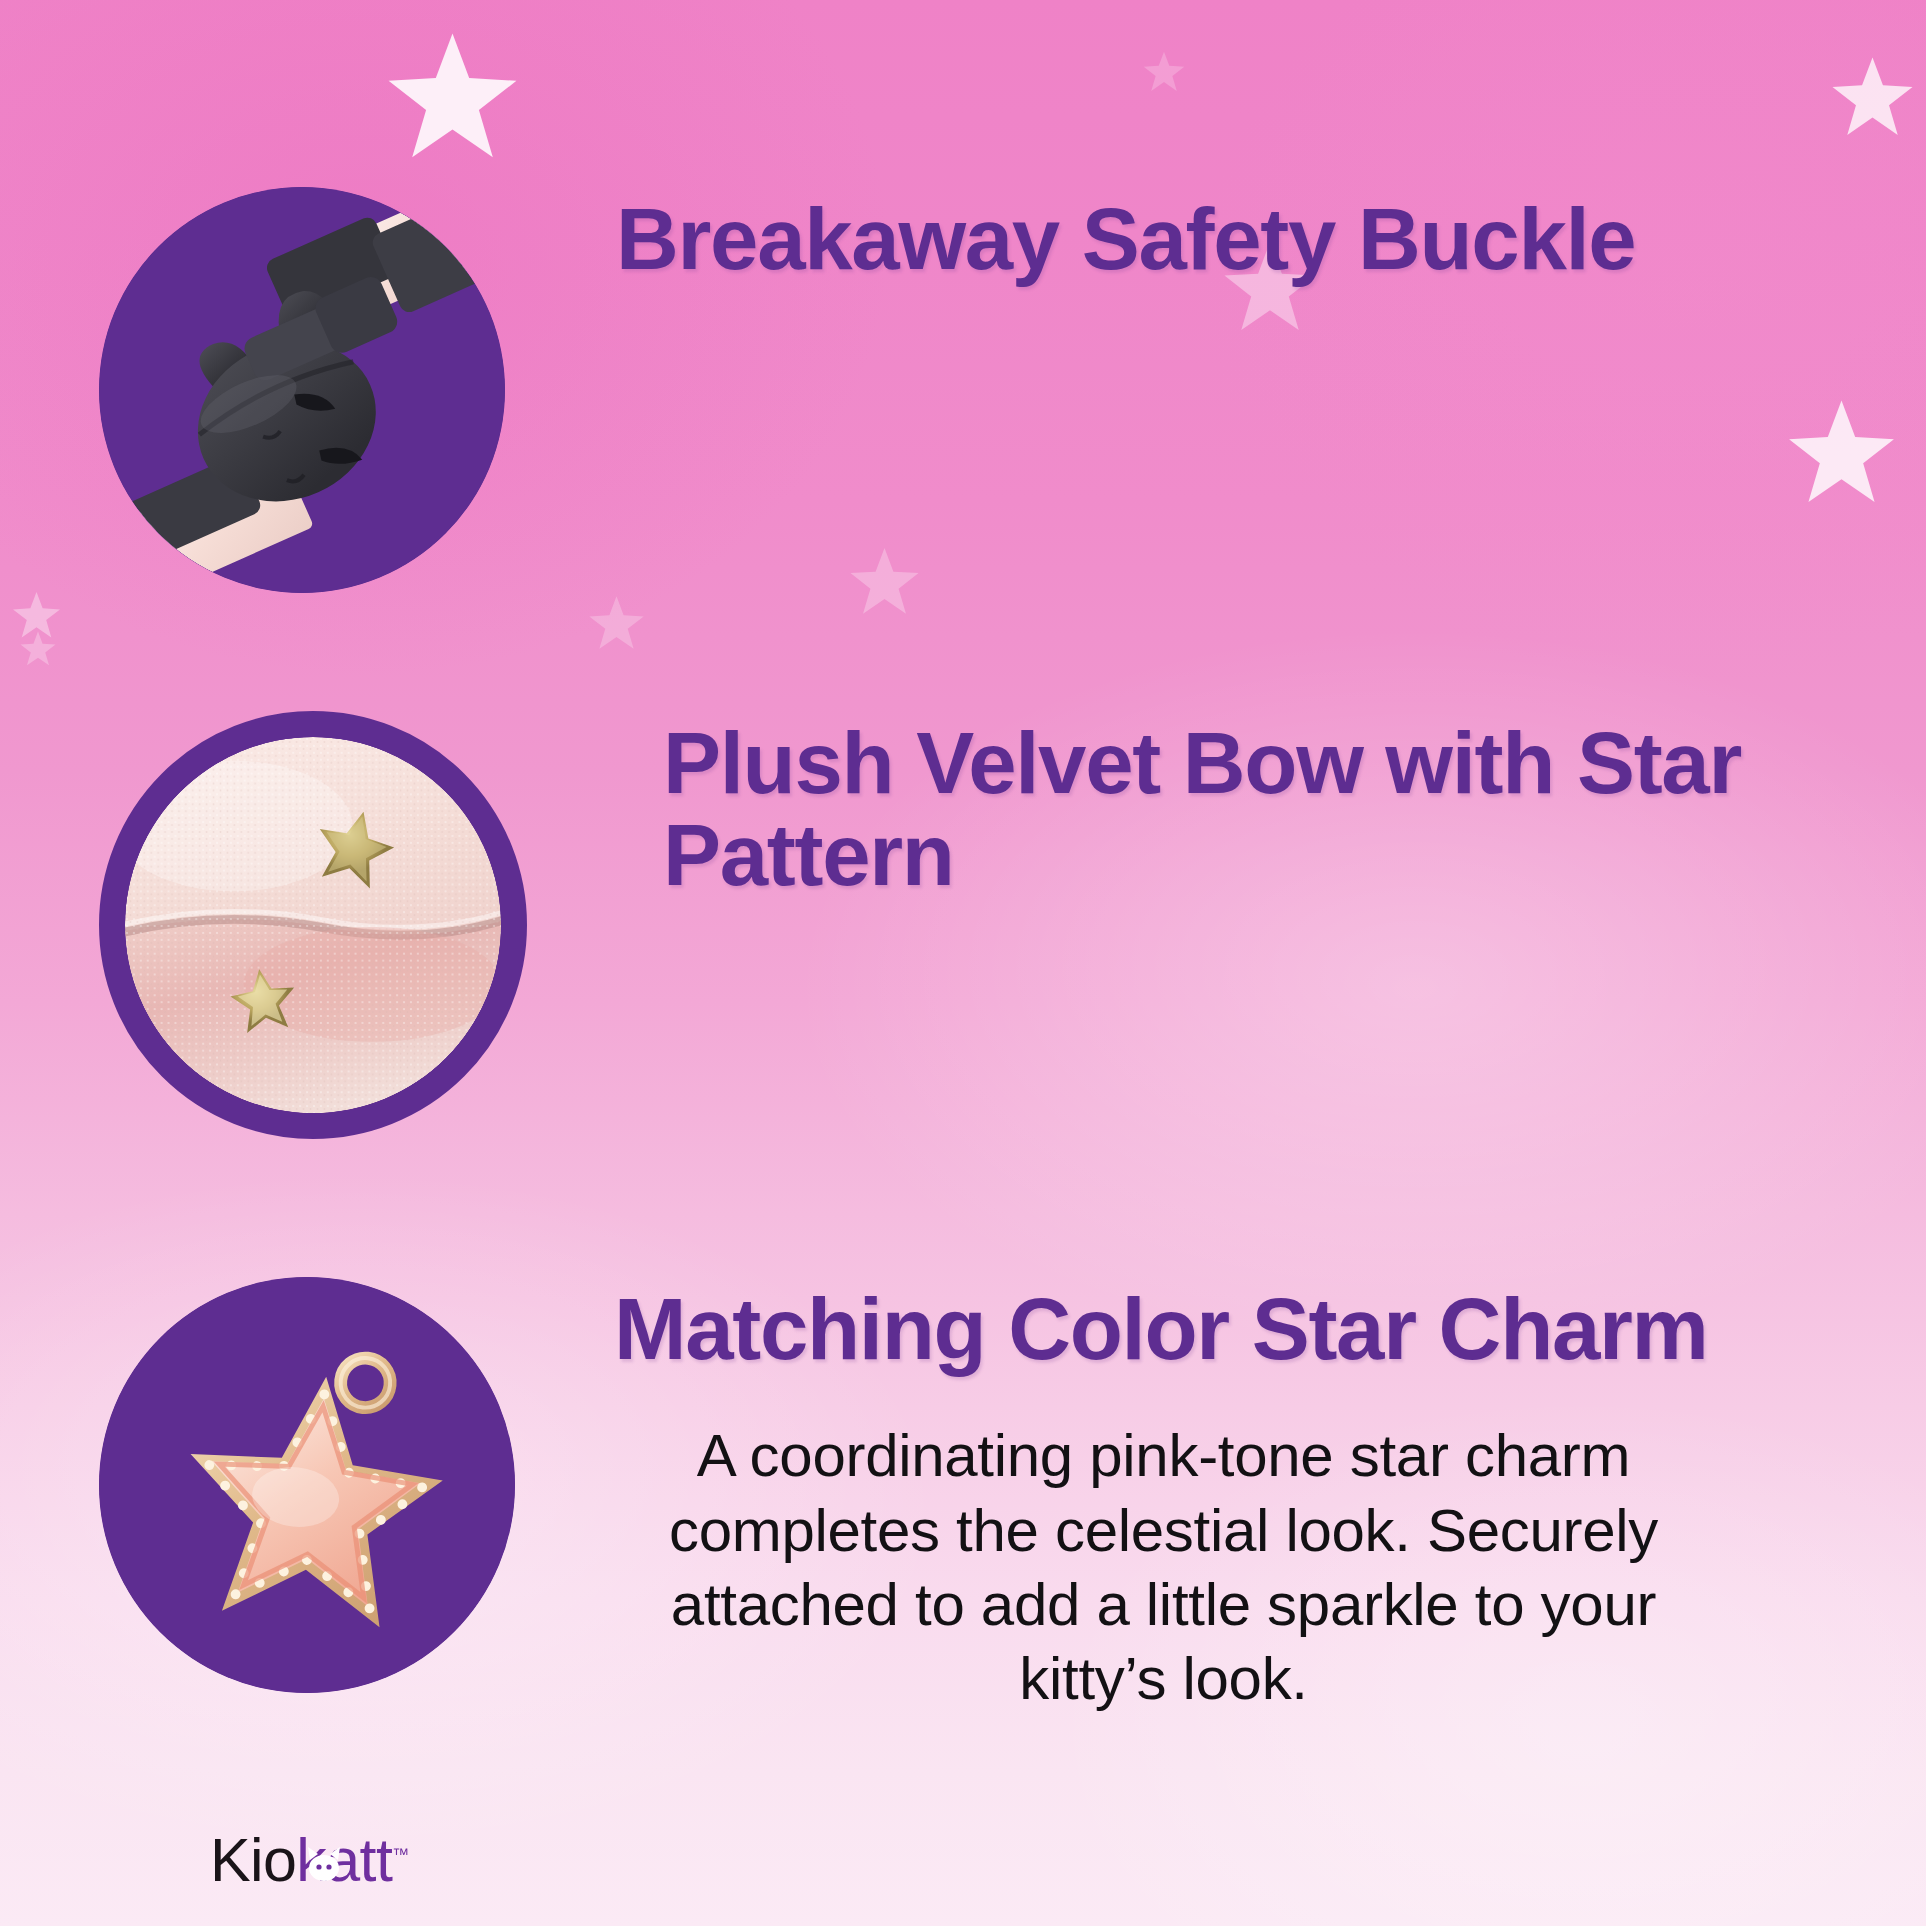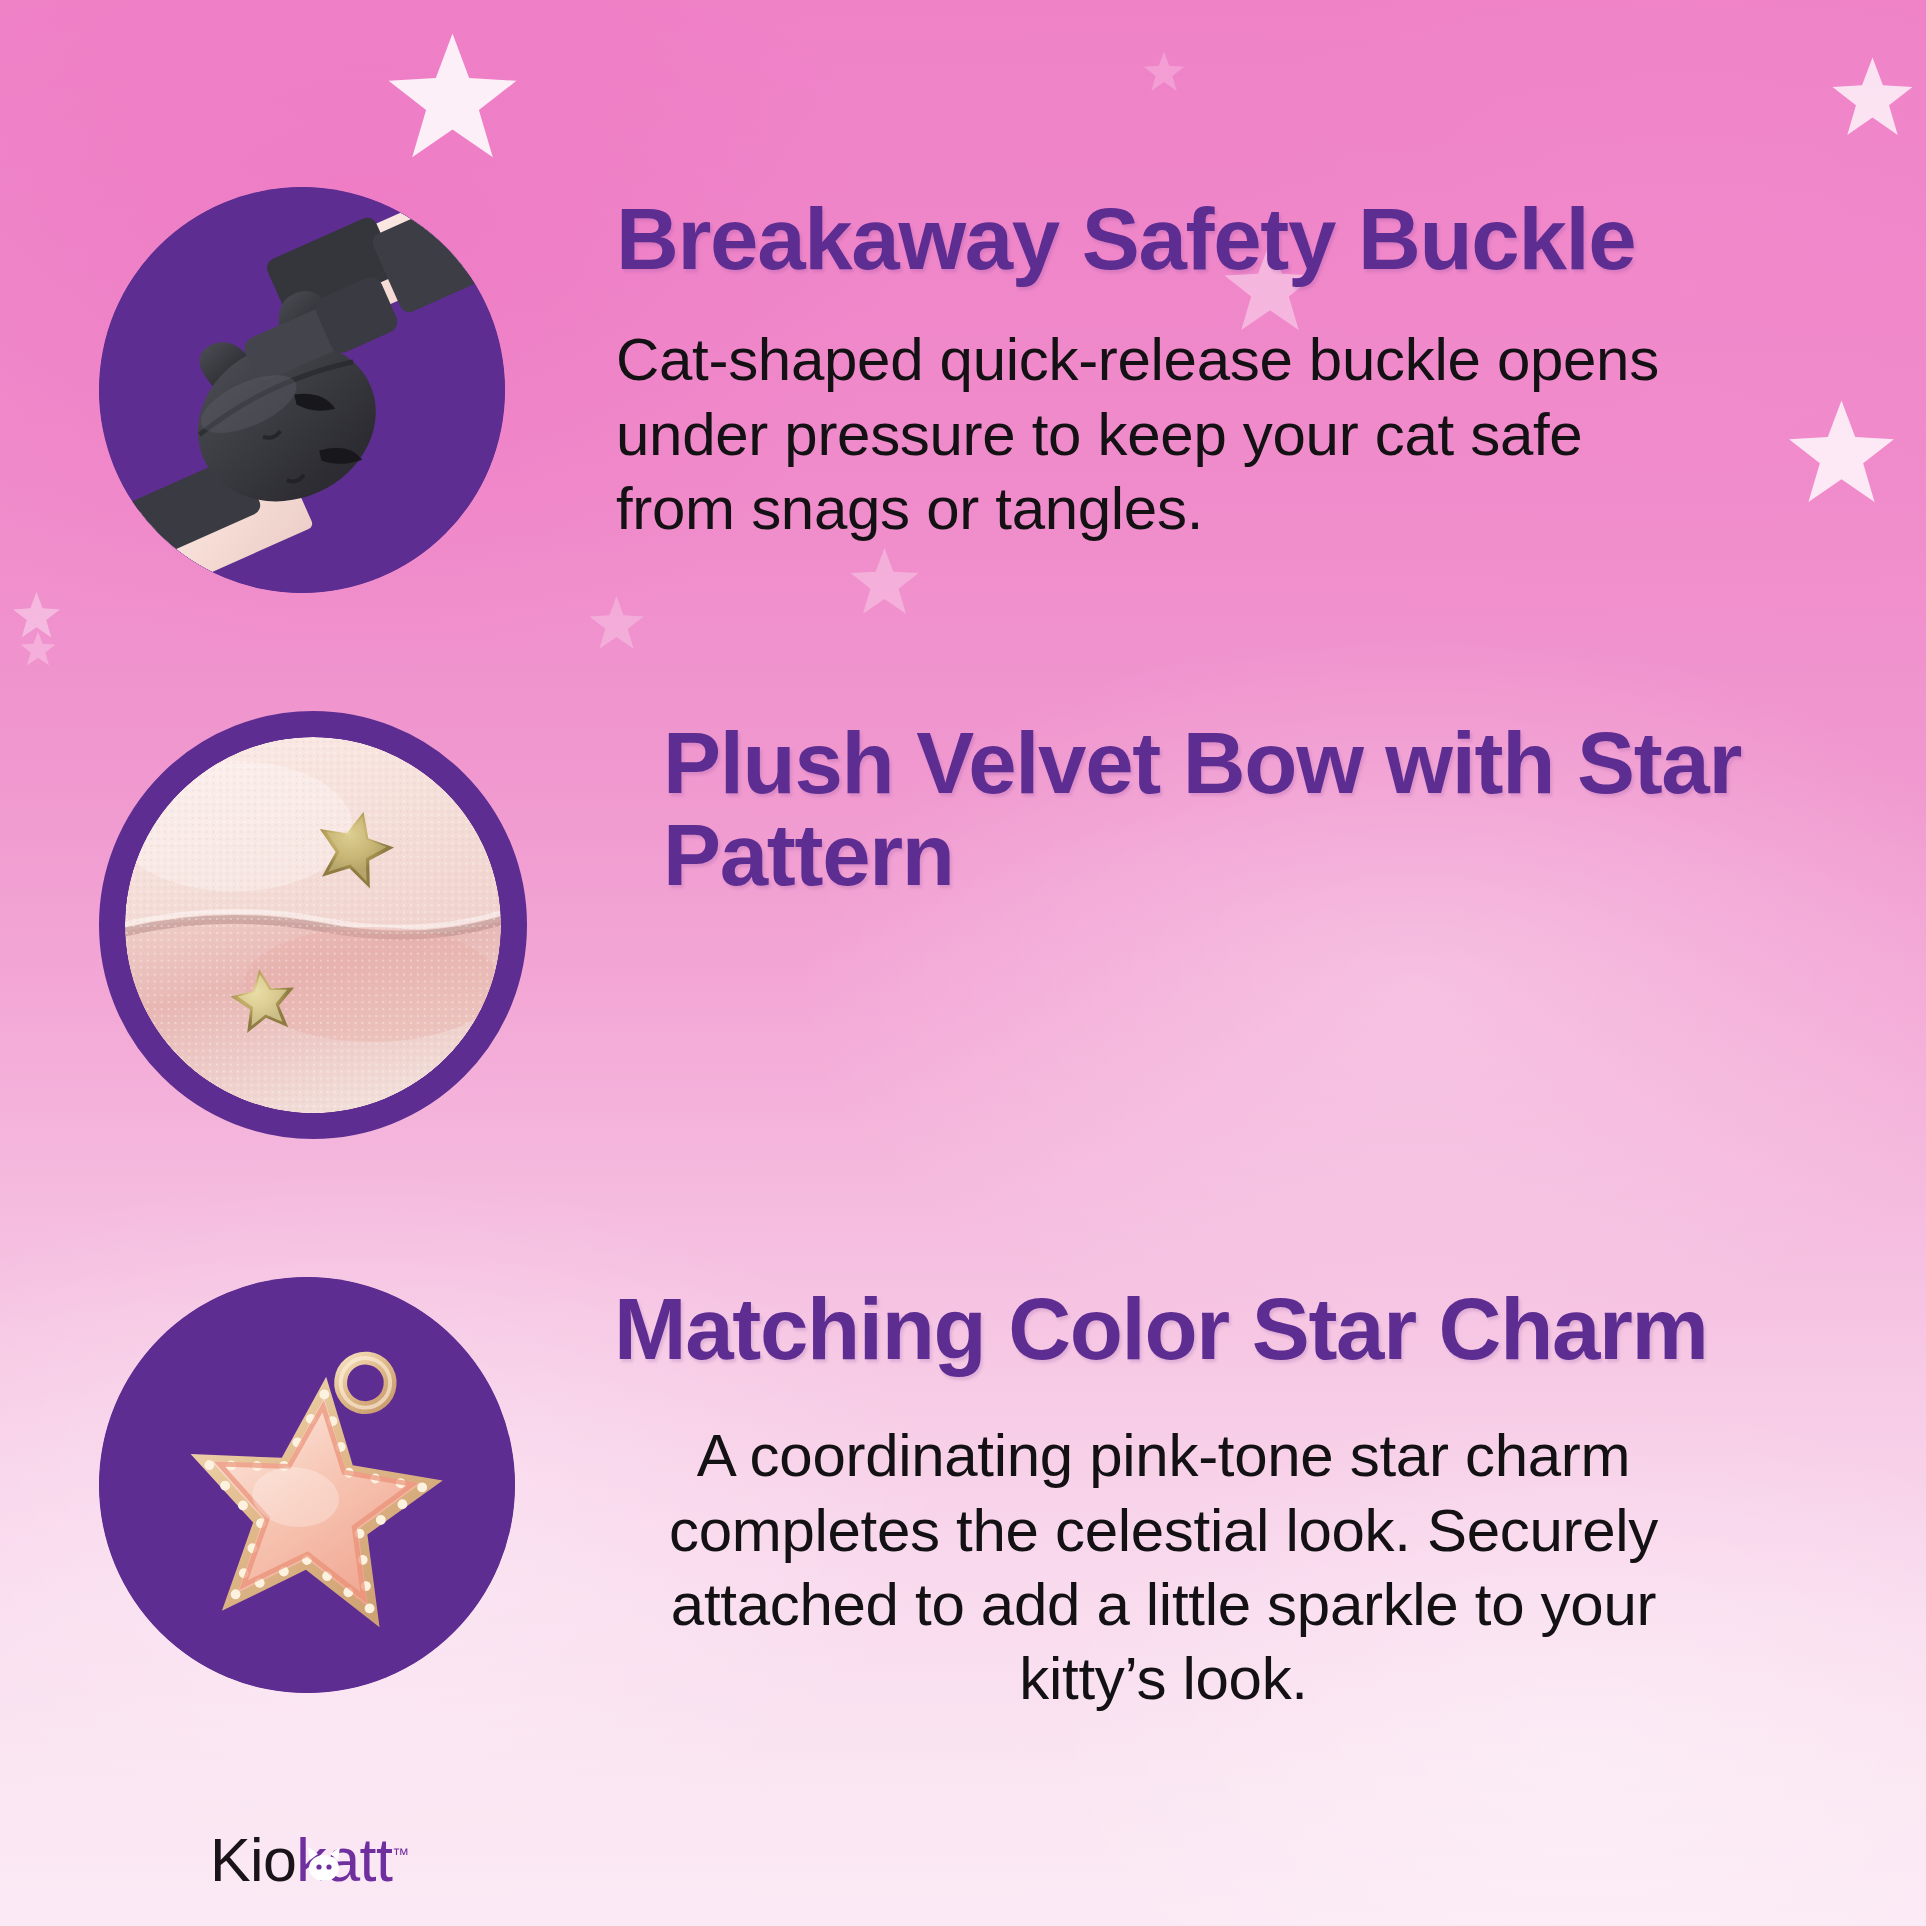--- a/index.html
+++ b/index.html
@@ -266,21 +266,20 @@
               <rect x="250" y="128" width="72" height="60" rx="12" fill="#3a3a43"></rect>
 
               <ellipse cx="150" cy="196" rx="52" ry="22" fill="#6a6a76" opacity=".28"></ellipse>
             </g>
           </g>
         </svg>
       </div>
     </div>
     <div class="copy" style="margin-left:111px; width:1218px;">
       <h2 class="head" style="font-size:87px;">Breakaway Safety Buckle</h2>
-      <p class="body" style="font-size:60px; margin-top:38px; max-width:1089px;">Cat-shaped quick-release buckle opens under pressure to keep your cat safe from snags or tangles.</p>
     </div>
   </div>
 
   <div class="section" style="left:99px; top:711px; width:1782px;justify-content:space-between;">
     <div class="thumb ringed" style="width:428px; height:428px;">
       <div class="thumb-inner">
         <svg width="376" height="376" viewBox="0 0 380 380">
           <defs>
             <clipPath id="circ2">
                 <circle cx="190" cy="190" r="190"></circle>

